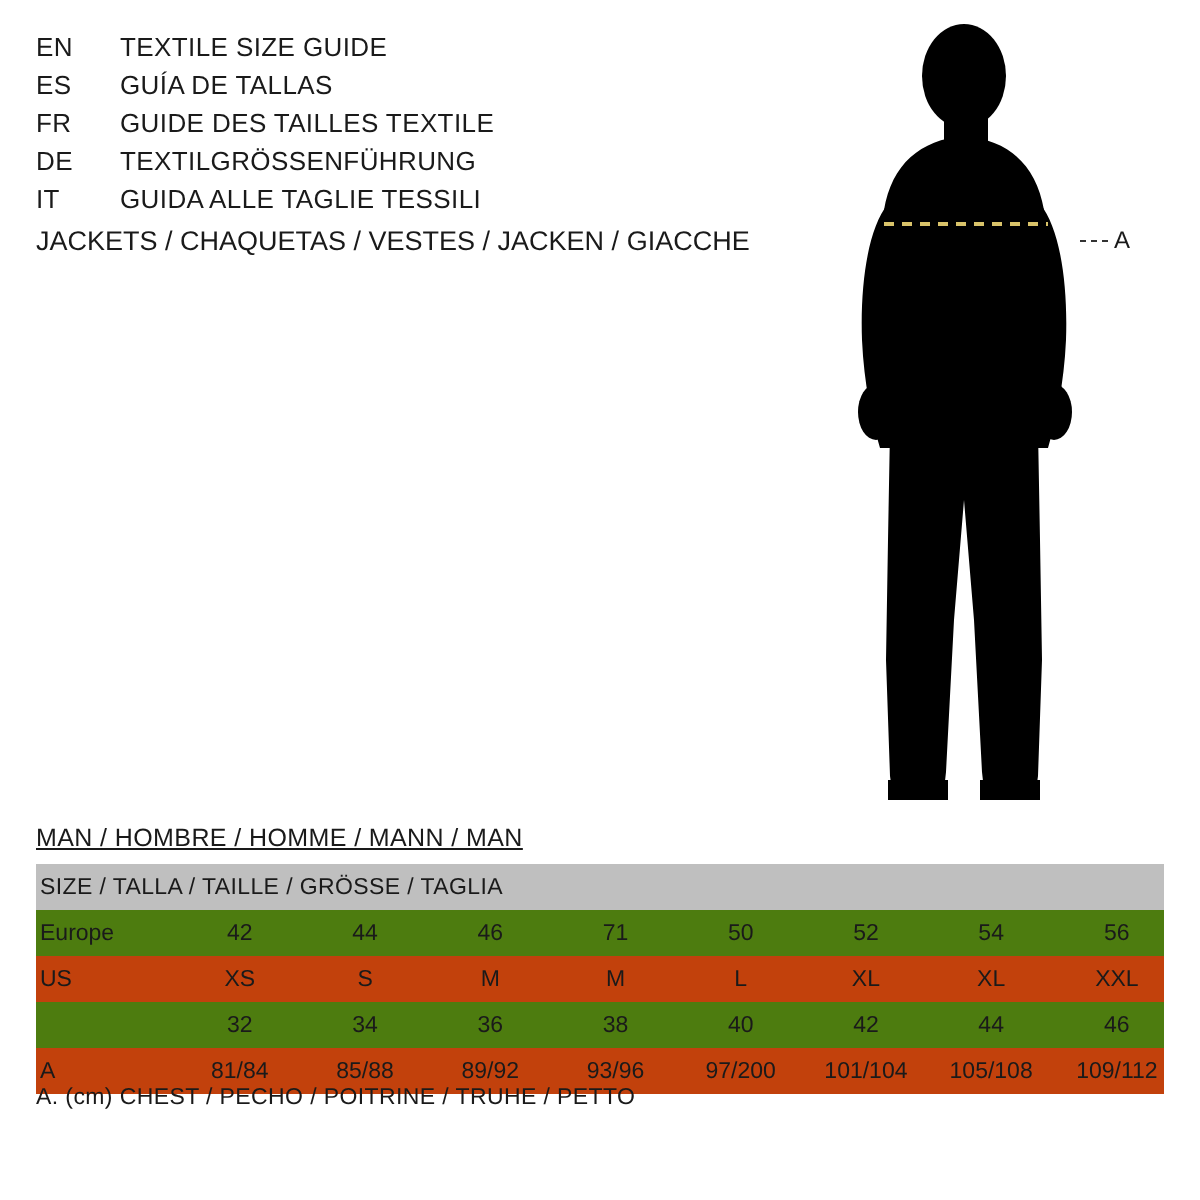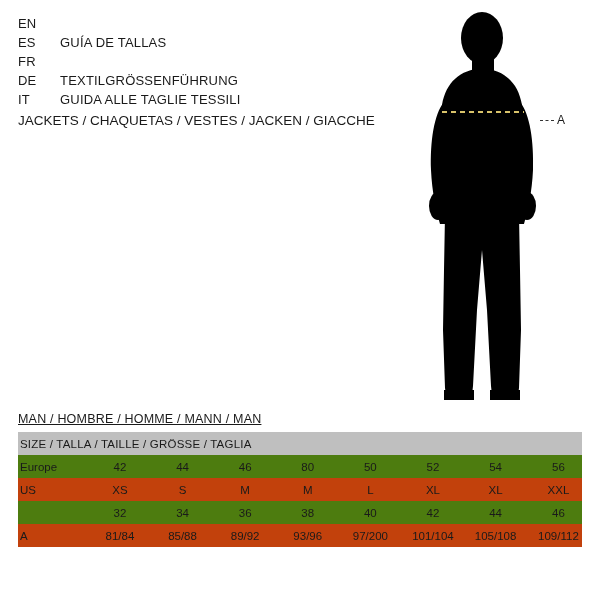--- a/index.html
+++ b/index.html
@@ -138,27 +138,29 @@
   }
 </style>
 </head>
 <body>
 
 <div class="page">
 
   <div class="lang-block">
     <div class="lang-row">
       <span class="lang-code">EN</span>
+      <span class="lang-text">TEXTILE SIZE GUIDE</span>
     </div>
     <div class="lang-row">
       <span class="lang-code">ES</span>
       <span class="lang-text">GUÍA DE TALLAS</span>
     </div>
     <div class="lang-row">
       <span class="lang-code">FR</span>
+      <span class="lang-text">GUIDE DES TAILLES TEXTILE</span>
     </div>
     <div class="lang-row">
       <span class="lang-code">DE</span>
       <span class="lang-text">TEXTILGRÖSSENFÜHRUNG</span>
     </div>
     <div class="lang-row">
       <span class="lang-code">IT</span>
       <span class="lang-text">GUIDA ALLE TAGLIE TESSILI</span>
     </div>
   </div>
@@ -221,21 +223,21 @@
     <table class="size-table">
       <tbody>
           <tr class="row-head">
         <td class="col-label" colspan="9">SIZE / TALLA / TAILLE / GRÖSSE / TAGLIA</td>
       </tr>
       <tr class="row-alt">
         <td class="col-label">Europe</td>
         <td class="cell">42</td>
         <td class="cell">44</td>
         <td class="cell">46</td>
-        <td class="cell">80</td>
+        <td class="cell">71</td>
         <td class="cell">50</td>
         <td class="cell">52</td>
         <td class="cell">54</td>
         <td class="cell">56</td>
       </tr>
       <tr class="row-plain">
         <td class="col-label">US</td>
         <td class="cell">XS</td>
         <td class="cell">S</td>
         <td class="cell">M</td>
@@ -264,14 +266,15 @@
         <td class="cell">93/96</td>
         <td class="cell">97/200</td>
         <td class="cell">101/104</td>
         <td class="cell">105/108</td>
         <td class="cell">109/112</td>
       </tr>
     </tbody>
       </table>
   </div>
 
+  <div class="footnote">A. (cm) CHEST / PECHO / POITRINE / TRUHE / PETTO</div>
 
 </div>
 
 </body></html>

